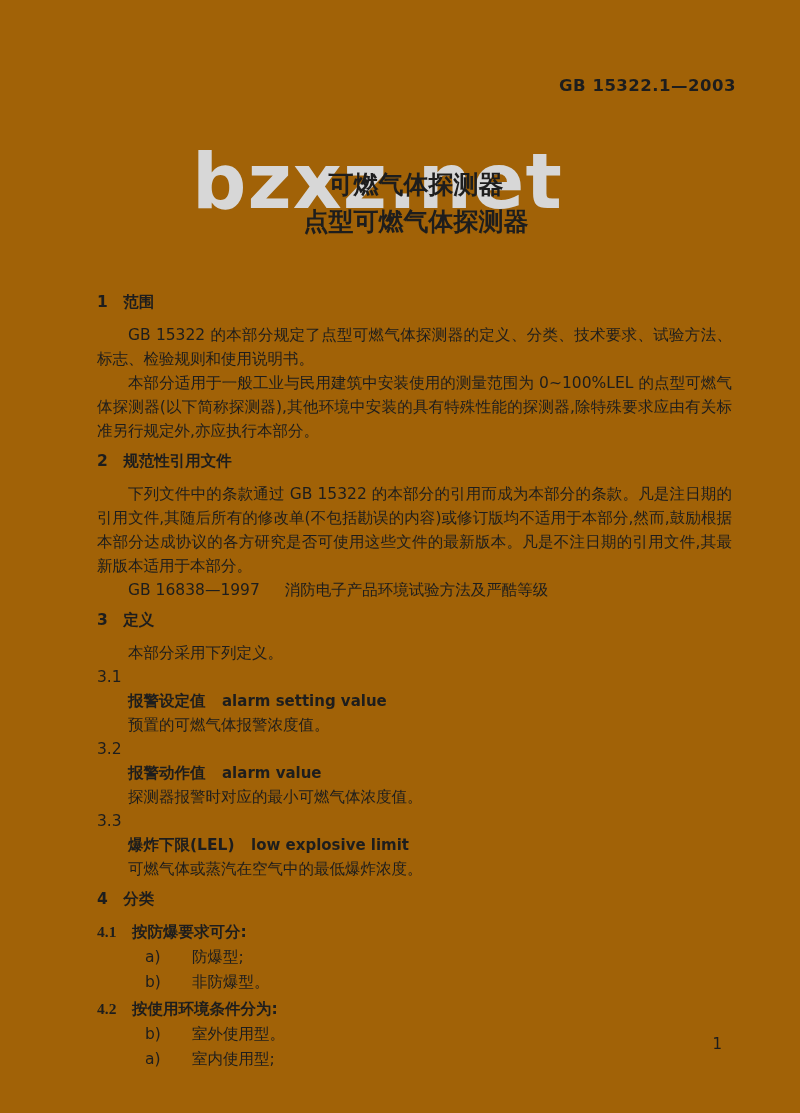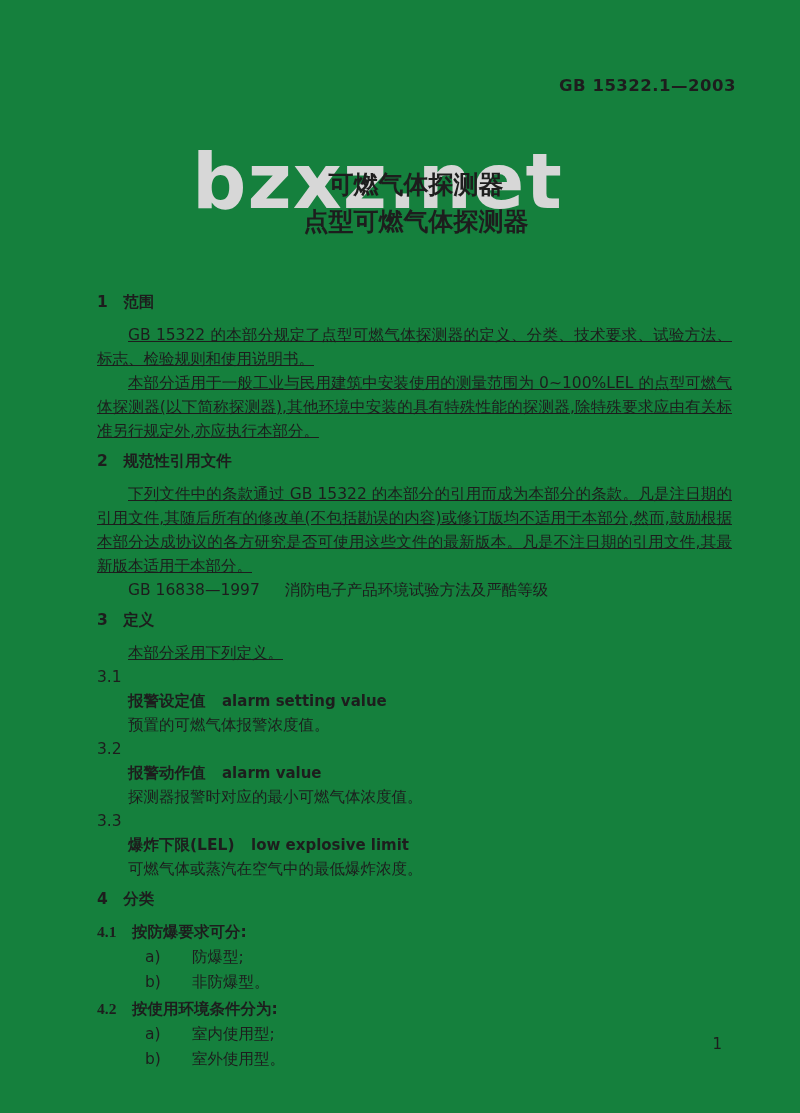--- a/index.html
+++ b/index.html
@@ -1,19 +1,19 @@
 <!DOCTYPE html>
 <html lang="zh"><head>
 <meta charset="utf-8">
 <style>
   html,body{margin:0;padding:0;background:#ffffff;}
   .page{
     position:relative;
     width:800px;height:1113px;
-    background:#15803d;
+    background:#a16207;
     color:#1d1d1d;
     font-family:"DejaVu Sans","Liberation Sans",sans-serif;
     overflow:hidden;
   }
   
   .doc-number{
     position:absolute;top:76px;right:64px;
     font-size:16.5px;font-weight:bold;letter-spacing:.5px;
   }
   
@@ -30,21 +30,21 @@
   }
   .doc-title .tl{display:block;}
   
   .content{
     position:absolute;top:290px;left:97px;right:68px;
     font-size:15.5px;line-height:24px;
   }
   .sec-heading{font-weight:bold;margin:6px 0 9px;}
   .sec-heading:first-child{margin-top:0;}
   .sec-num{margin-right:1em;}
-  .para{margin:0;text-indent:2em;text-align:justify;text-decoration:underline;}
+  .para{margin:0;text-indent:2em;text-align:justify;}
   .ref-line{padding-left:2em;}
   .ref-code{margin-right:1.6em;}
   .def-num{}
   .def-term{padding-left:2em;font-weight:bold;}
   .term-en{margin-left:1.1em;font-size:15px;}
   .def-body{margin:0;padding-left:2em;}
   .sub-heading{font-weight:bold;margin-top:3px;}
   .sub-num{margin-right:1em;font-family:Liberation Serif, serif;}
   .list-item{padding-left:48px;margin-top:1px;}
   .li-label{display:inline-block;width:47px;}
@@ -124,23 +124,23 @@
       <span class="li-label">a)</span><span>防爆型;</span>
     </div>
     <div class="list-item">
       <span class="li-label">b)</span><span>非防爆型。</span>
     </div>
 
     <div class="sub-heading">
       <span class="sub-num">4.2</span><span>按使用环境条件分为:</span>
     </div>
     <div class="list-item">
-      <span class="li-label">a)</span><span>室内使用型;</span>
+      <span class="li-label">b)</span><span>室外使用型。</span>
     </div>
     <div class="list-item">
-      <span class="li-label">b)</span><span>室外使用型。</span>
+      <span class="li-label">a)</span><span>室内使用型;</span>
     </div>
 
   </div>
 
   <div class="page-number">1</div>
 
 </div>
 
 </body></html>

